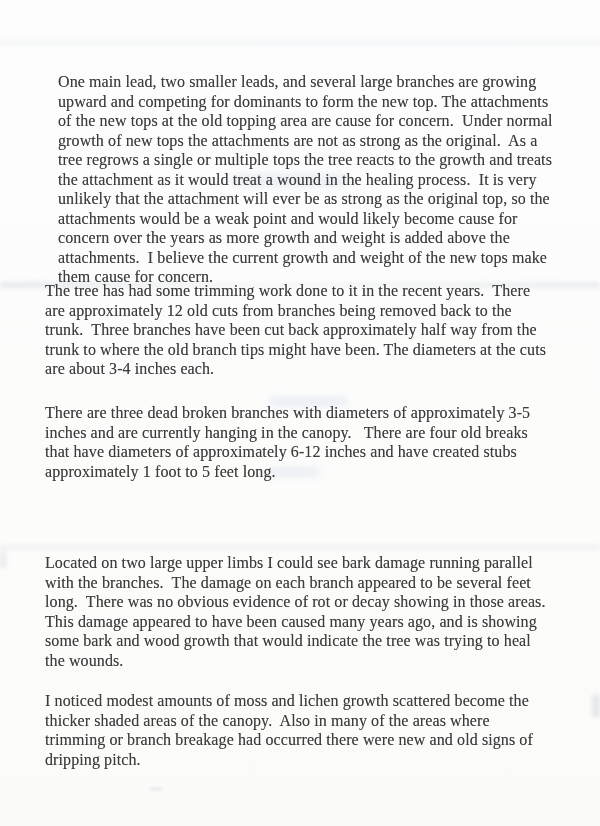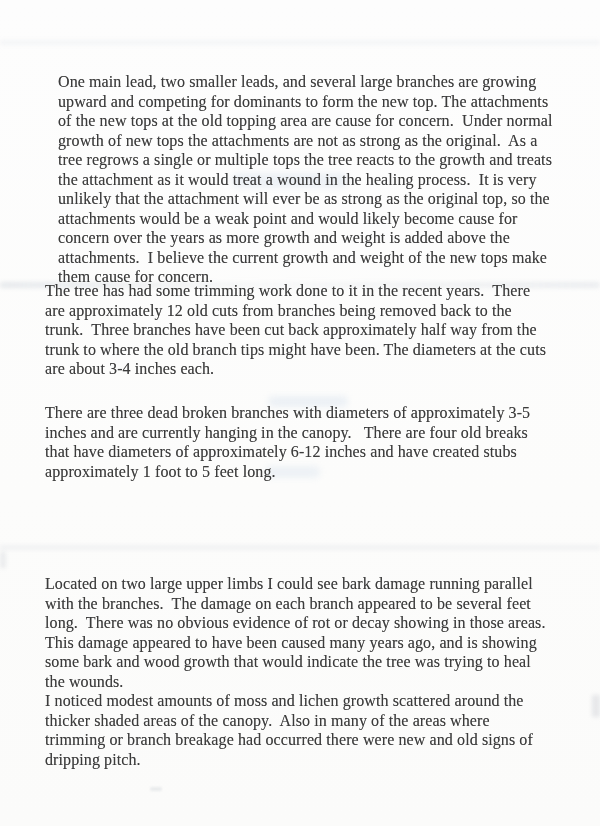--- a/index.html
+++ b/index.html
@@ -30,21 +30,21 @@
     color: #3c3c3c;
     white-space: pre-wrap;
     width: 545px;
     letter-spacing: 0.1px;
     text-shadow: 0 0 0.5px rgba(80, 80, 80, 0.55);
   }
   .p1 { top: 72px;  left: 58px; }
   .p2 { top: 281px; left: 45px; }
   .p3 { top: 403px; left: 45px; }
   .p4 { top: 492px; left: 46px; }
-  .p5 { top: 574px; left: 45px; }
+  .p5 { top: 553px; left: 45px; }
   .p6 { top: 691px; left: 45px; }
 
   
   .artifact {
     position: absolute;
     pointer-events: none;
   }
   .band-top {
     top: 40px; left: 0; width: 600px; height: 5px;
     background: rgba(214, 219, 226, 0.22);
@@ -132,18 +132,18 @@
 approximately 1 foot to 5 feet long.</p>
 
 
   <p class="para p5">Located on two large upper limbs I could see bark damage running parallel
 with the branches.  The damage on each branch appeared to be several feet
 long.  There was no obvious evidence of rot or decay showing in those areas.
 This damage appeared to have been caused many years ago, and is showing
 some bark and wood growth that would indicate the tree was trying to heal
 the wounds.</p>
 
-  <p class="para p6">I noticed modest amounts of moss and lichen growth scattered around the
+  <p class="para p6">I noticed modest amounts of moss and lichen growth scattered become the
 thicker shaded areas of the canopy.  Also in many of the areas where
 trimming or branch breakage had occurred there were new and old signs of
 dripping pitch.</p>
 
 </div>
 
 </body></html>

